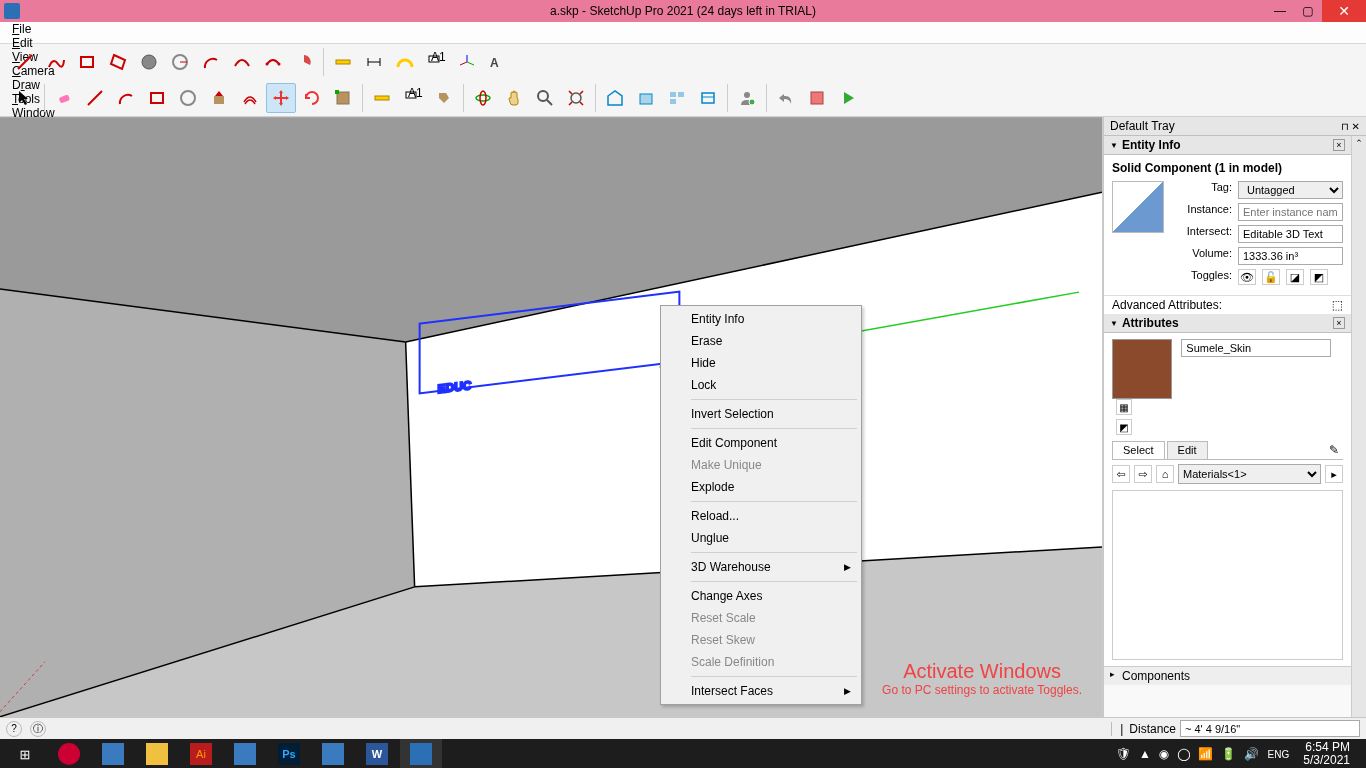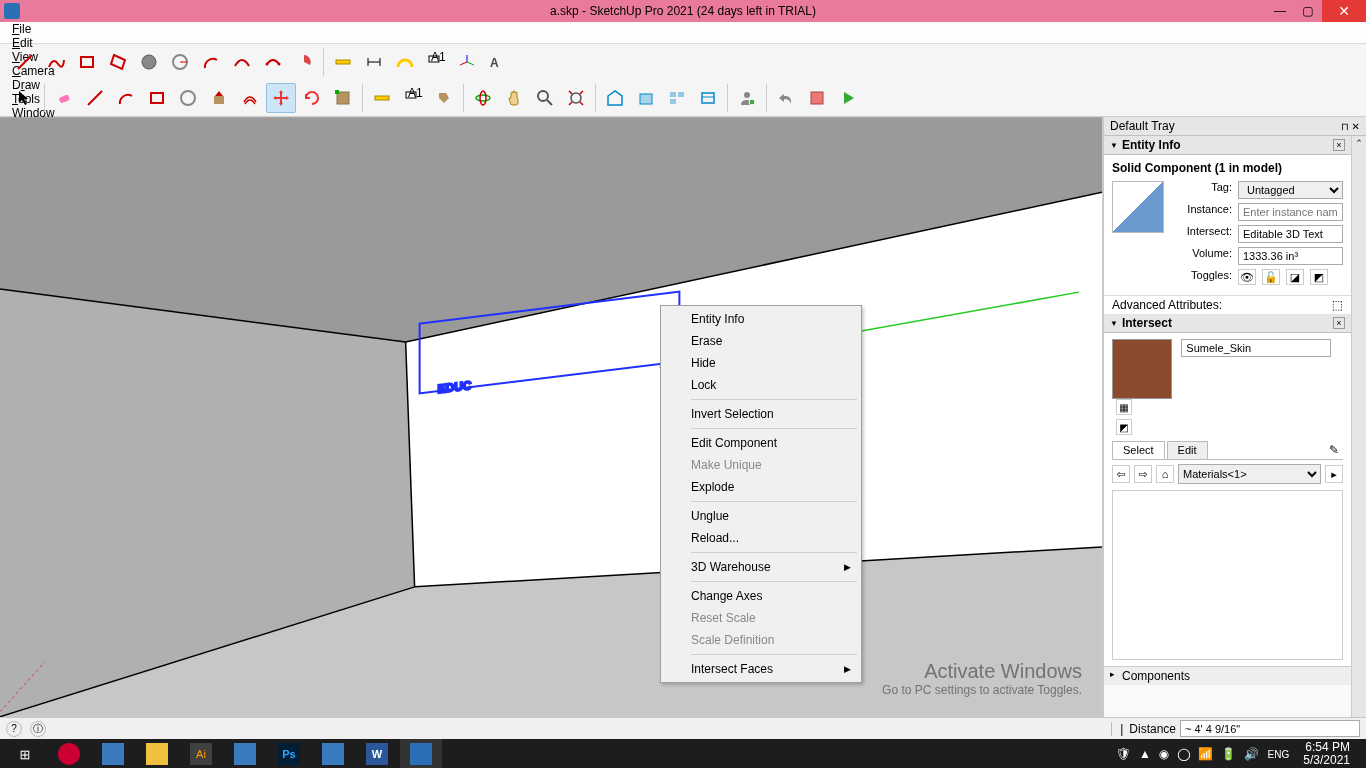--- a/index.html
+++ b/index.html
@@ -85,21 +85,21 @@
 
 
 .taskbar { height: 30px; background: #1d1d1d; display: flex; align-items: center; padding: 0 4px; gap: 2px; }
 .tb-btn { width: 42px; height: 30px; display: flex; align-items: center; justify-content: center; }
 .tb-btn .box { width: 22px; height: 22px; display: flex; align-items: center; justify-content: center; font-size: 13px; color: #fff; }
 .tb-tray { margin-left: auto; display: flex; align-items: center; gap: 8px; color: #fff; font-size: 10px; padding-right: 6px; }
 .tb-tray .small { font-size: 10px; }
 .tb-clock { text-align: right; line-height: 1.1; padding: 0 6px; }
 
 
-.watermark { position: absolute; right: 20px; bottom: 20px; color: #737373; font-size: 18px; pointer-events: none; text-align: right; }
+.watermark { position: absolute; right: 20px; bottom: 20px; color: #ef4444; font-size: 18px; pointer-events: none; text-align: center; }
 .watermark .big { font-size: 20px; }
 .watermark .small { font-size: 12px; }
 
 
 .tray-scroll { width: 15px; background: #e6e6e6; border-left: 1px solid #ccc; display: flex; flex-direction: column; align-items: center; }
 .tray-content { display: flex; flex: 1; overflow: hidden; }
 .tray-panels { flex: 1; display: flex; flex-direction: column; overflow: hidden; }
 </style>
 </head>
 <body>
@@ -432,27 +432,28 @@
         <div class="cm-item">Erase</div>
         <div class="cm-item">Hide</div>
         <div class="cm-item">Lock</div>
         <div class="cm-sep"></div>
         <div class="cm-item">Invert Selection</div>
         <div class="cm-sep"></div>
         <div class="cm-item">Edit Component</div>
         <div class="cm-item disabled">Make Unique</div>
         <div class="cm-item">Explode</div>
         <div class="cm-sep"></div>
+        <div class="cm-item">Reload...</div>
         <div class="cm-item">Unglue</div>
-        <div class="cm-item">Reload...</div>
         <div class="cm-sep"></div>
         <div class="cm-item">3D Warehouse<span class="arrow">▶</span></div>
         <div class="cm-sep"></div>
         <div class="cm-item">Change Axes</div>
         <div class="cm-item disabled">Reset Scale</div>
+        <div class="cm-item disabled">Reset Skew</div>
         <div class="cm-item disabled">Scale Definition</div>
         <div class="cm-sep"></div>
         <div class="cm-item">Intersect Faces<span class="arrow">▶</span></div>
       </div>
   </div>
 
   <div class="tray">
     <div class="tray-title">
       <span>Default Tray</span>
       <span class="pin">⊓ ✕</span>
@@ -498,21 +499,21 @@
             </div>
           </div>
         </div>
         <div class="adv-attr">
           <span>Advanced Attributes:</span>
           <span class="plus">⬚</span>
         </div>
 
         <div class="panel-header">
           <span class="tri">▼</span>
-          <b>Intersect</b>
+          <b>Attributes</b>
           <span class="x">×</span>
         </div>
         <div class="panel-body">
           <div>
             <div class="mat-swatch"></div>
             <div class="mat-name">
               <input value="Sumele_Skin" style="">
             </div>
             <div class="mat-side">
               <span>▦</span>
@@ -562,21 +563,21 @@
   <div class="tb-btn">
       <div class="box" style="background:#c03;border-radius:50%"></div>
     </div>
   <div class="tb-btn">
       <div class="box" style="background:#3a7bbf"></div>
     </div>
   <div class="tb-btn">
       <div class="box" style="background:#f0c040"></div>
     </div>
   <div class="tb-btn">
-      <div class="box" style="background:#404040;color:#ff9a00;font-weight:normal;font-size:11px">Ai</div>
+      <div class="box" style="background:#b91c1c;color:#ff9a00;font-weight:normal;font-size:11px">Ai</div>
     </div>
   <div class="tb-btn">
       <div class="box" style="background:#3a7bbf"></div>
     </div>
   <div class="tb-btn">
       <div class="box" style="background:#001e36;color:#31a8ff;font-weight:bold;font-size:11px">Ps</div>
     </div>
   <div class="tb-btn">
       <div class="box" style="background:#3a7bbf"></div>
     </div>

